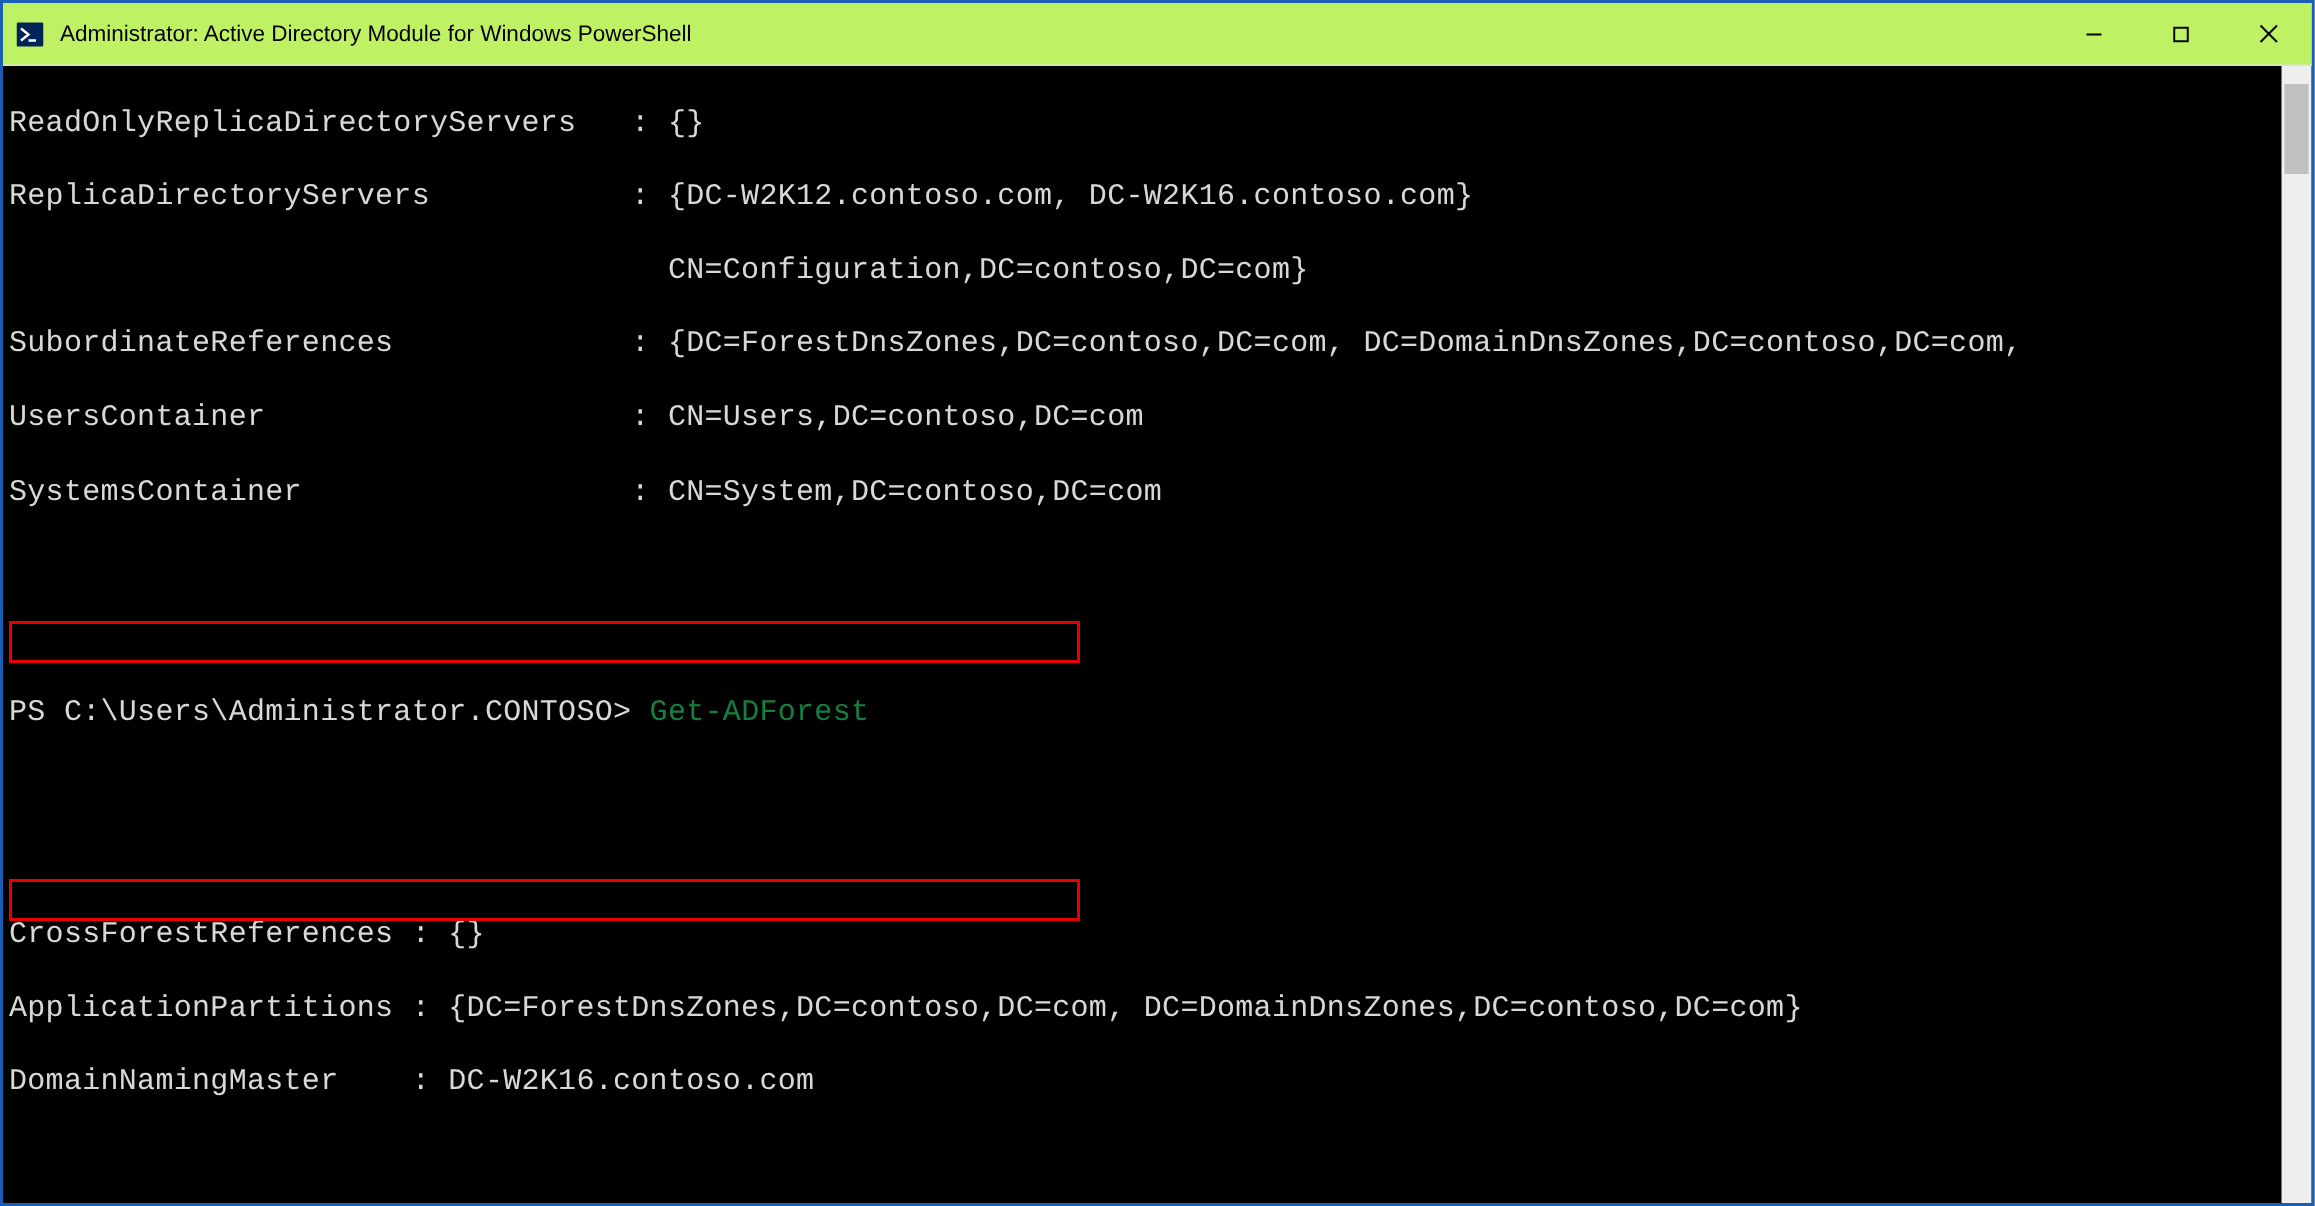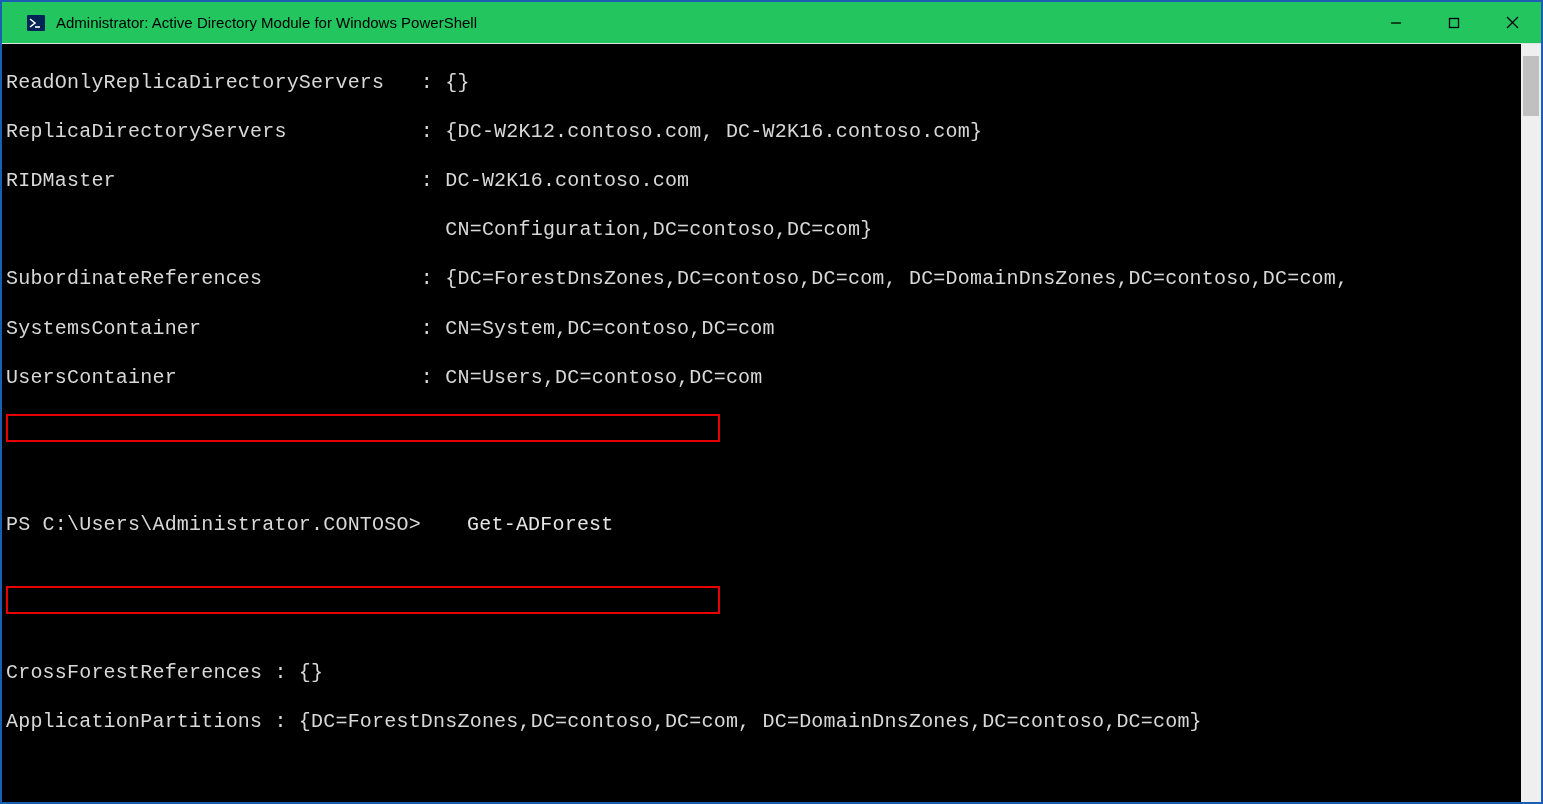--- a/index.html
+++ b/index.html
@@ -12,24 +12,24 @@
       width: 1543px;
       height: 804px;
       border: 2px solid #1a5fb4;
       background: #fff;
       display: flex;
       flex-direction: column;
       position: relative;
     }
     .titlebar {
       height: 42px;
-      background: #22c55e;
+      background: #bef264;
       display: flex;
       align-items: center;
-      padding-left: 24px;
+      padding-left: 8px;
       border-bottom: 1px solid #e0e0e0;
       font-family: 'Segoe UI', Tahoma, sans-serif;
     }
     .titlebar-icon {
       width: 20px;
       height: 20px;
       margin-right: 10px;
       display: flex;
       align-items: center;
       justify-content: center;
@@ -77,21 +77,21 @@
     }
     .scroll-thumb {
       position: absolute;
       top: 12px;
       left: 2px;
       right: 2px;
       height: 60px;
       background: #c0c0c0;
     }
     .line { display: block; min-height: 24.6px; }
-    .cmd { color: #e5e5e5; margin-left: 34px; }
+    .cmd { color: #15803d; }
     .hl {
       position: absolute;
       border: 2px solid #e60000;
       pointer-events: none;
     }
     .hl1 { left: 4px; top: 370px; width: 714px; height: 28px; }
     .hl2 { left: 4px; top: 542px; width: 714px; height: 28px; }
   </style>
 </head>
 <body>
@@ -123,32 +123,32 @@
             <line x1="12" y1="1" x2="1" y2="12" stroke="#000" stroke-width="1.3"></line>
           </svg>
       </div>
     </div>
   </div>
 
   <div class="terminal-wrap">
     <div class="terminal">
 <span class="line">ReadOnlyReplicaDirectoryServers   : {}</span>
 <span class="line">ReplicaDirectoryServers           : {DC-W2K12.contoso.com, DC-W2K16.contoso.com}</span>
-<span class="line">RIDMaster                         : DC-W2K16.contoso.com</span>
 <span class="line">                                    CN=Configuration,DC=contoso,DC=com}</span>
 <span class="line">SubordinateReferences             : {DC=ForestDnsZones,DC=contoso,DC=com, DC=DomainDnsZones,DC=contoso,DC=com,</span>
+<span class="line">UsersContainer                    : CN=Users,DC=contoso,DC=com</span>
 <span class="line">SystemsContainer                  : CN=System,DC=contoso,DC=com</span>
-<span class="line">UsersContainer                    : CN=Users,DC=contoso,DC=com</span>
 <span class="line"></span>
 <span class="line"></span>
 <span class="line"><span>PS C:\Users\Administrator.CONTOSO&gt;</span> <span class="cmd">Get-ADForest</span></span>
 <span class="line"></span>
 <span class="line"></span>
 <span class="line">CrossForestReferences : {}</span>
 <span class="line">ApplicationPartitions : {DC=ForestDnsZones,DC=contoso,DC=com, DC=DomainDnsZones,DC=contoso,DC=com}</span>
+<span class="line">DomainNamingMaster    : DC-W2K16.contoso.com</span>
 
 
 
 
 
 
 
 
 
 

